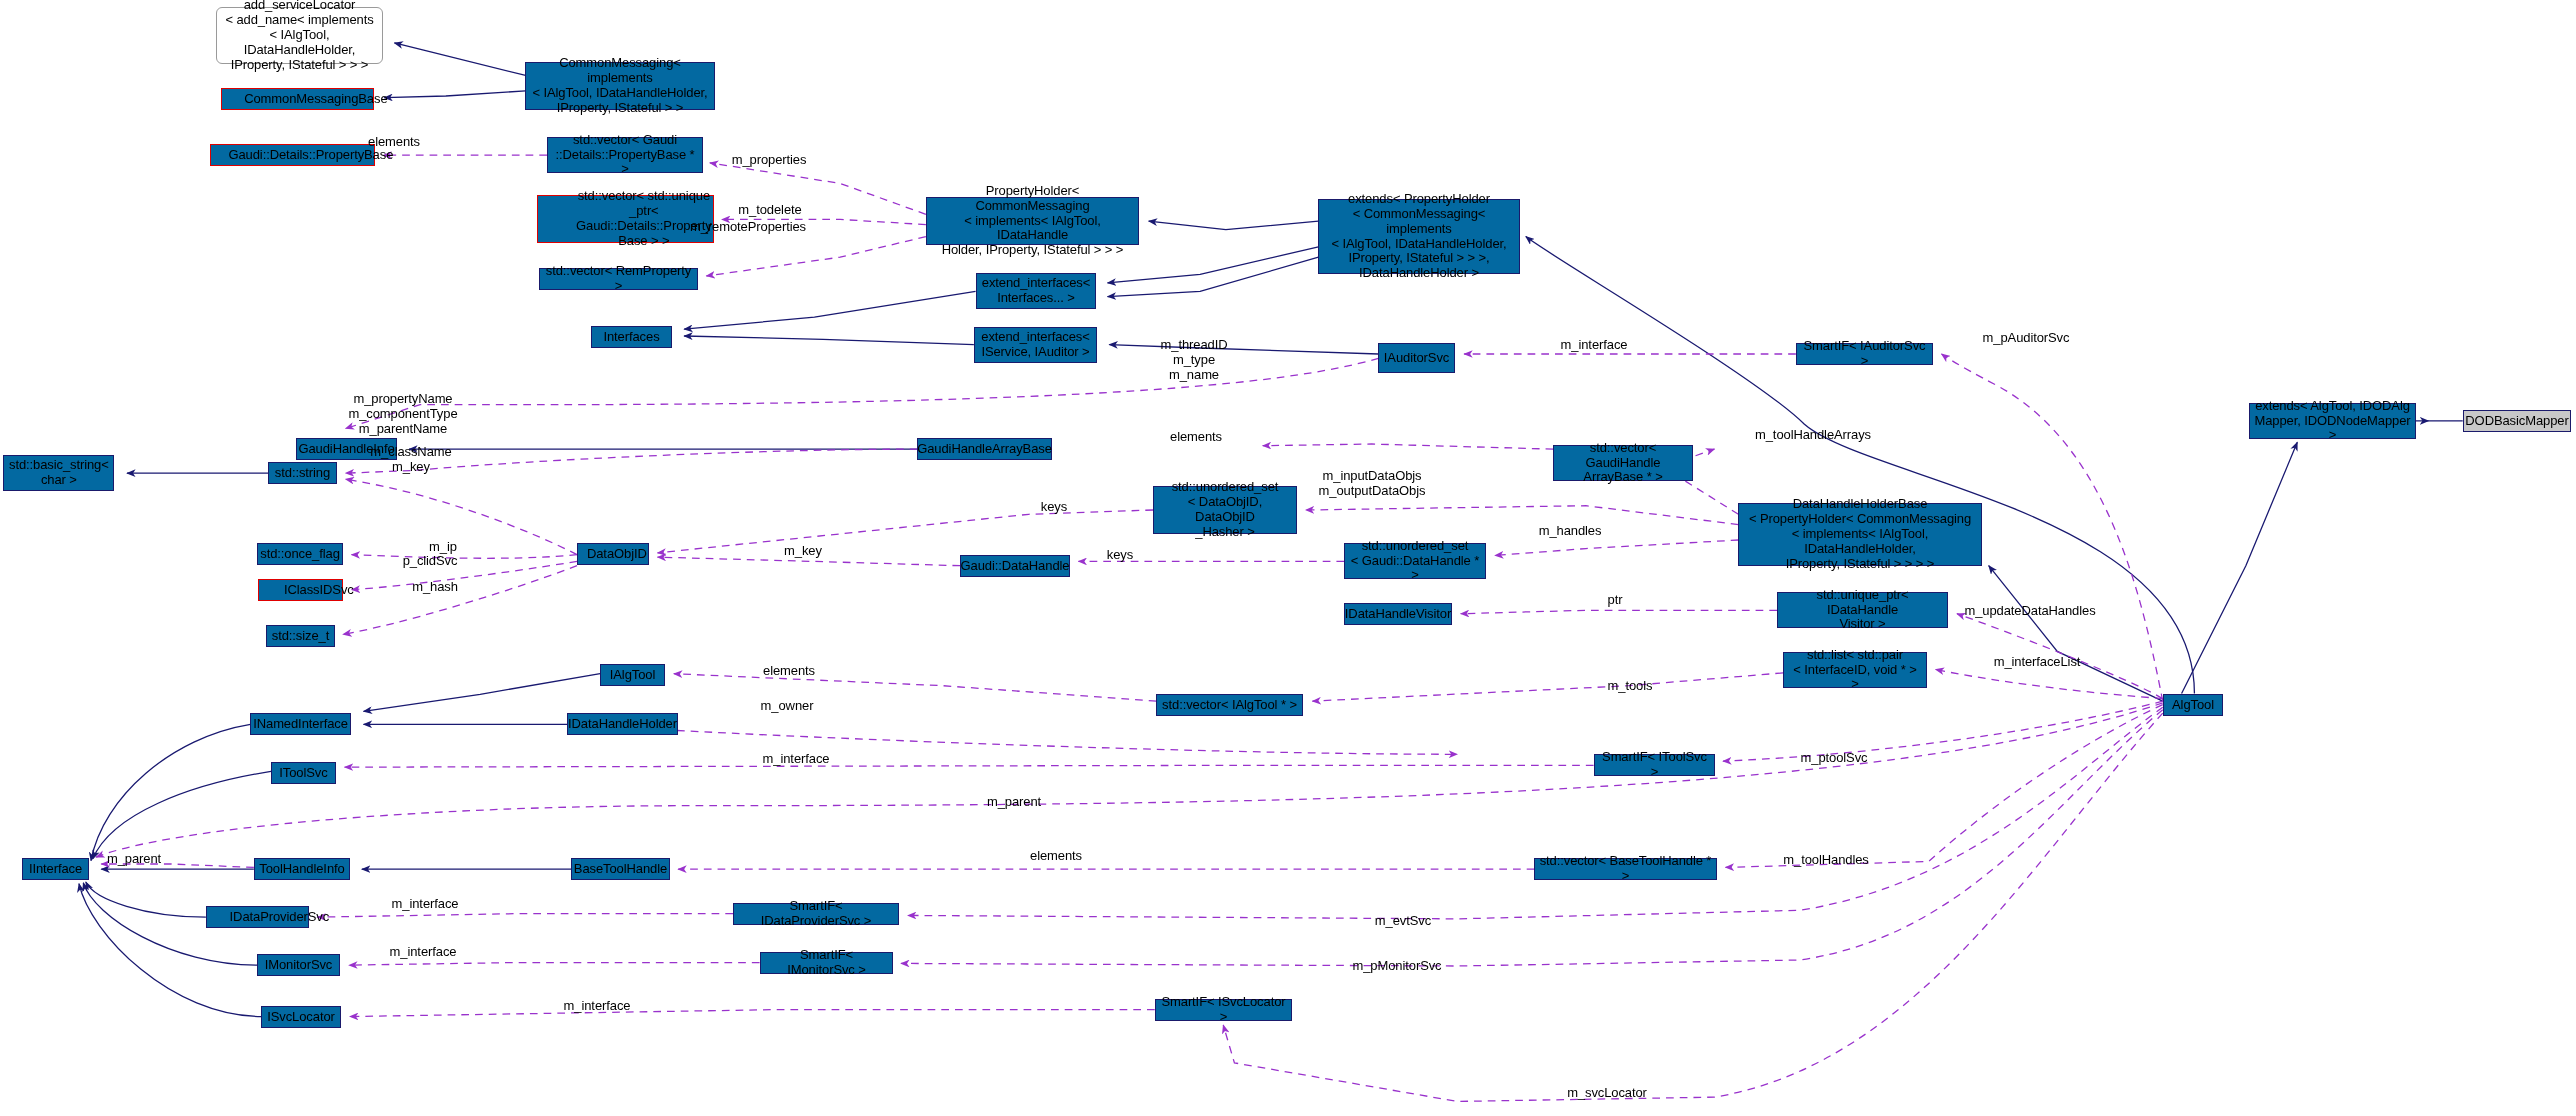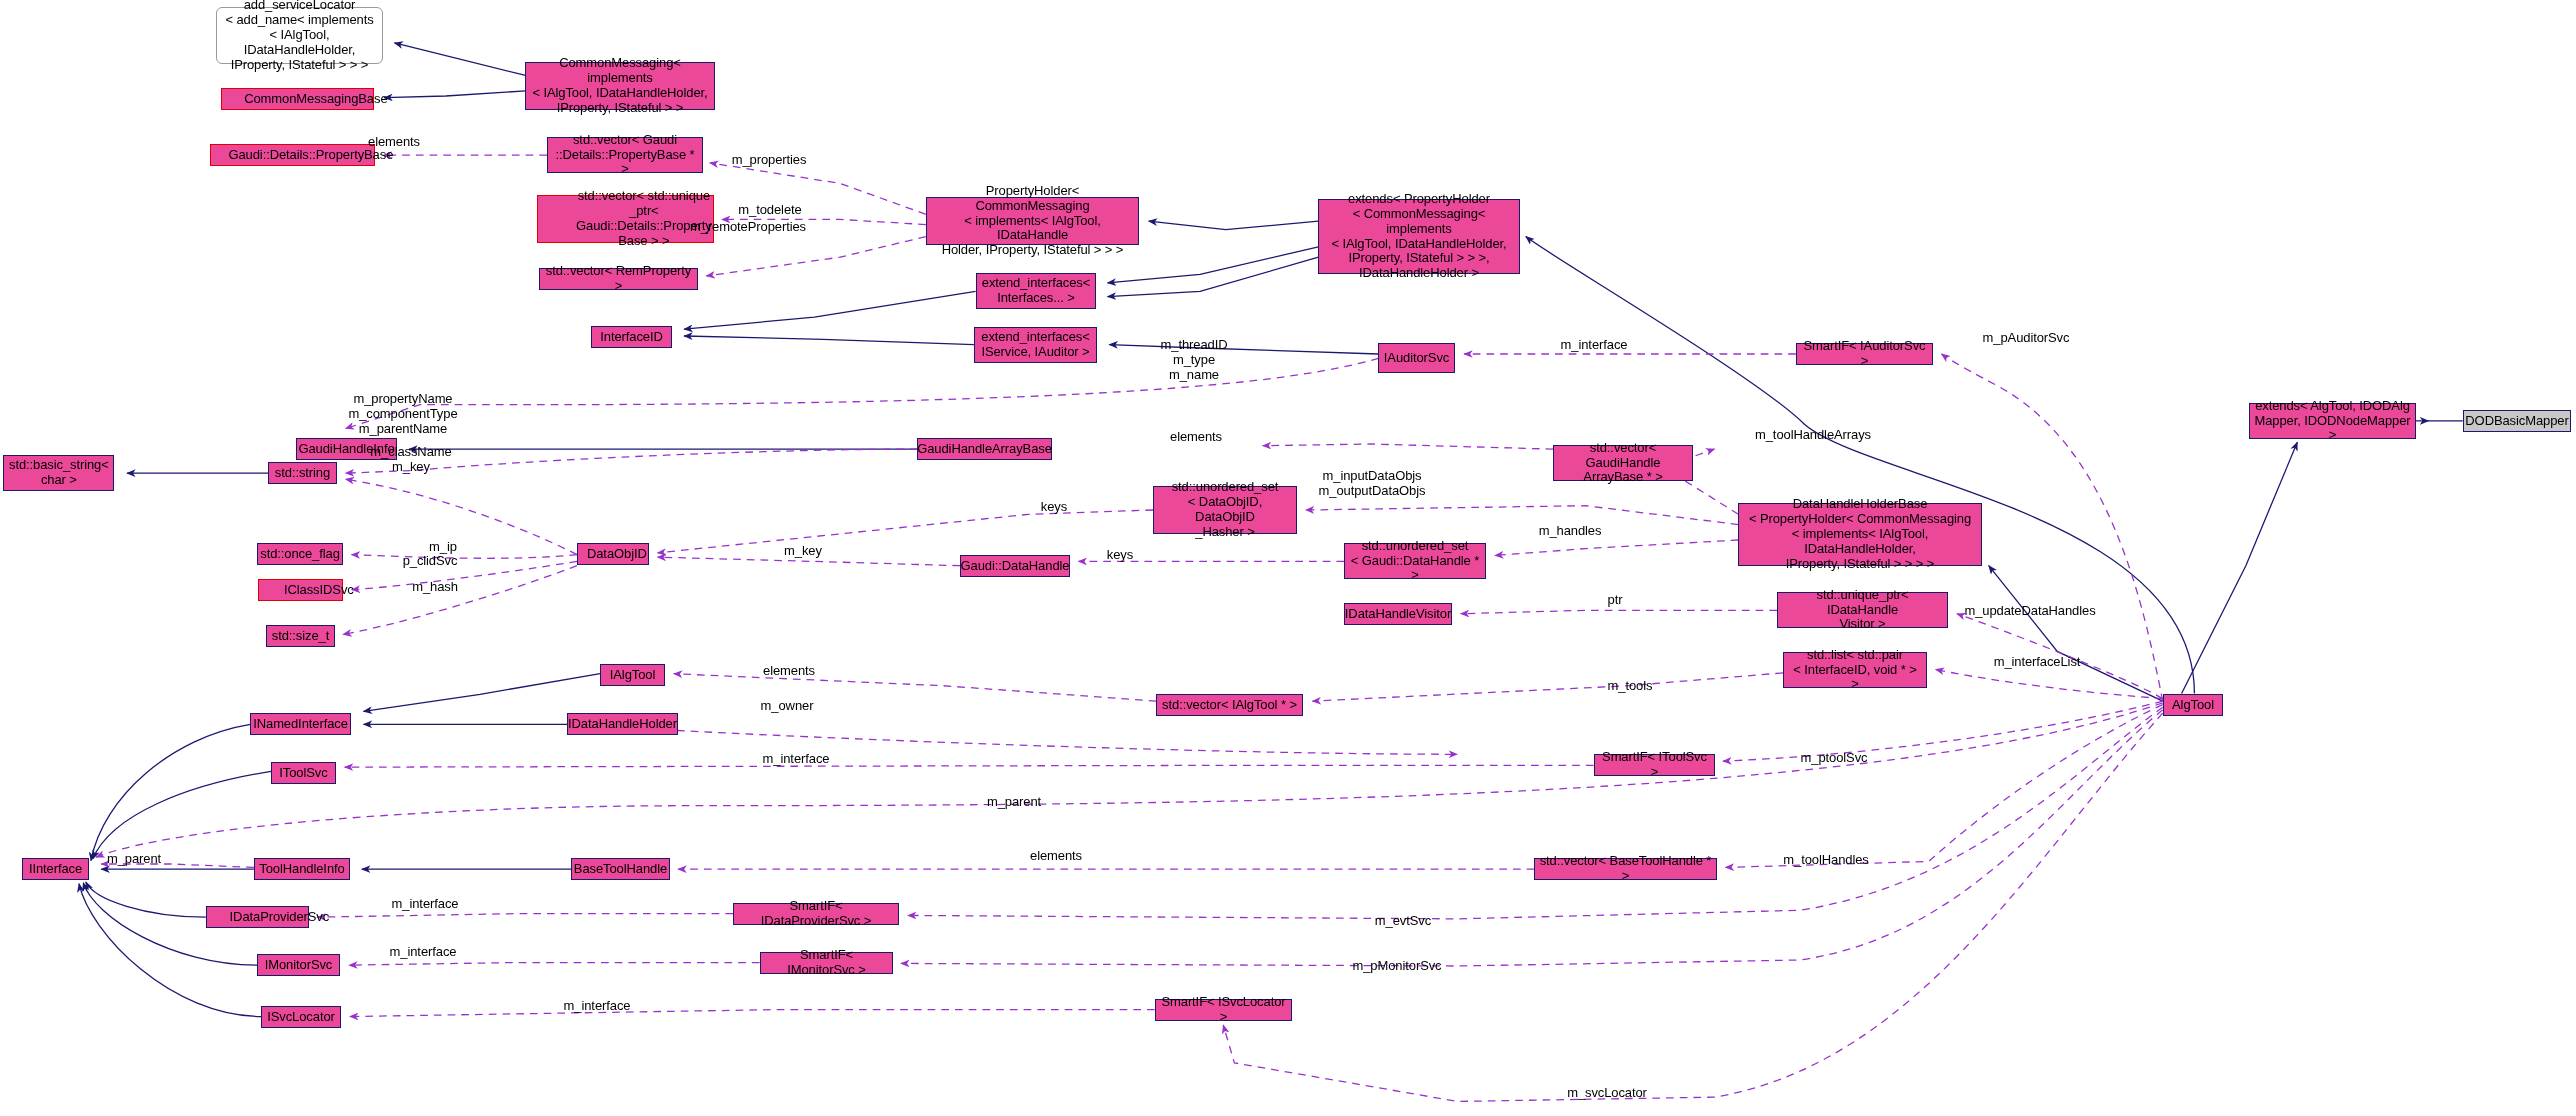--- a/index.html
+++ b/index.html
@@ -9,21 +9,21 @@
     height:1116px;
     background:#ffffff;
     font-family:"Liberation Sans", sans-serif;
     overflow:hidden;
   }
   svg#edges{position:absolute;left:0;top:0;width:2576px;height:1116px;overflow:visible;}
   .node{
     position:absolute;
     box-sizing:border-box;
     border:1.4px solid #1a1a6b;
-    background:#ec4899;
+    background:#0369a1;
     color:#000000;
     display:flex;
     align-items:center;
     justify-content:center;
     text-align:center;
     line-height:1.14;
     font-size:13px;
     letter-spacing:-0.1px;
     white-space:pre-line;
     padding:1.7px 4.3px;
@@ -145,21 +145,21 @@
       <div class="node" style="left: 926px; top: 197px; width: 213px; height: 48px;">PropertyHolder&lt; CommonMessaging
 &lt; implements&lt; IAlgTool, IDataHandle
 Holder, IProperty, IStateful &gt; &gt; &gt;</div>
       <div class="node" style="left: 1318px; top: 199px; width: 202px; height: 75px;">extends&lt; PropertyHolder
 &lt; CommonMessaging&lt; implements
 &lt; IAlgTool, IDataHandleHolder,
 IProperty, IStateful &gt; &gt; &gt;,
 IDataHandleHolder &gt;</div>
       <div class="node" style="left: 976px; top: 273px; width: 120px; height: 36px;">extend_interfaces&lt;
 Interfaces... &gt;</div>
-      <div class="node" style="left: 591px; top: 326px; width: 81px; height: 22px;">InterfaceID</div>
+      <div class="node" style="left: 591px; top: 326px; width: 81px; height: 22px;">Interfaces</div>
       <div class="node" style="left: 974px; top: 327px; width: 123px; height: 36px;">extend_interfaces&lt;
 IService, IAuditor &gt;</div>
       <div class="node" style="left: 1378px; top: 343px; width: 77px; height: 30px;">IAuditorSvc</div>
       <div class="node" style="left: 1796px; top: 343px; width: 137px; height: 22px;">SmartIF&lt; IAuditorSvc &gt;</div>
       <div class="node" style="left: 2249px; top: 403px; width: 167px; height: 36px;">extends&lt; AlgTool, IDODAlg
 Mapper, IDODNodeMapper &gt;</div>
       <div class="node grey-fill" style="left: 2463px; top: 410px; width: 108px; height: 22px;">DODBasicMapper</div>
       <div class="node" style="left: 3.4px; top: 455px; width: 111px; height: 36px;">std::basic_string&lt;
 char &gt;</div>
       <div class="node" style="left: 268px; top: 462px; width: 69px; height: 22px;">std::string</div>

